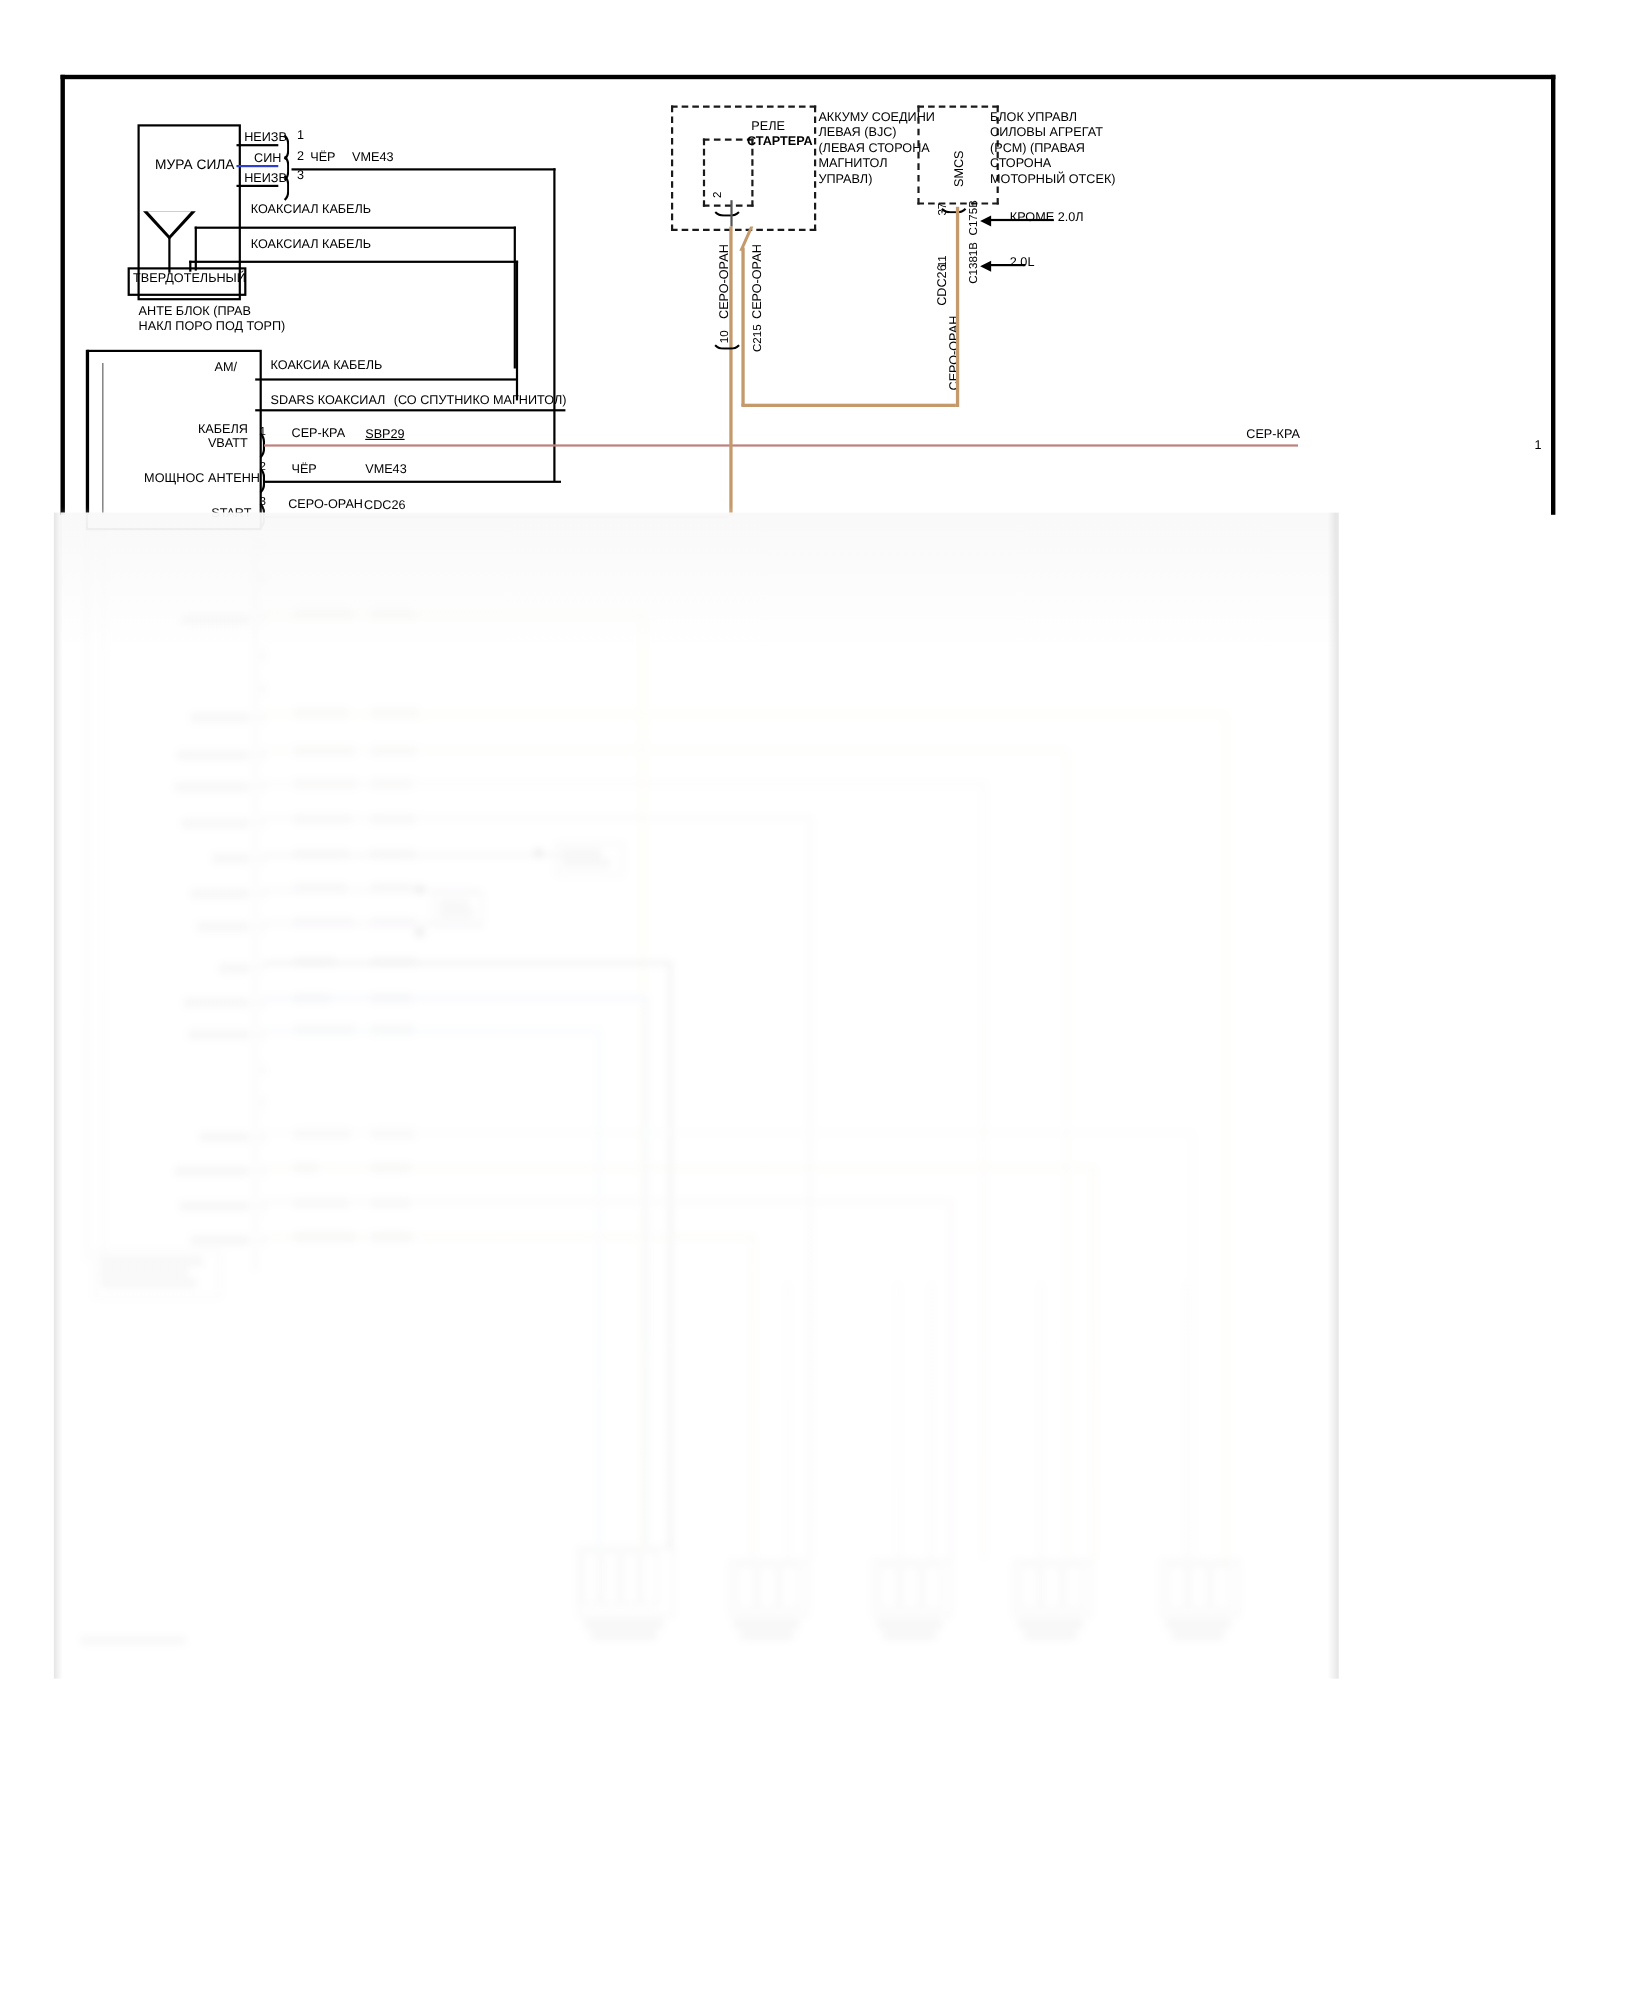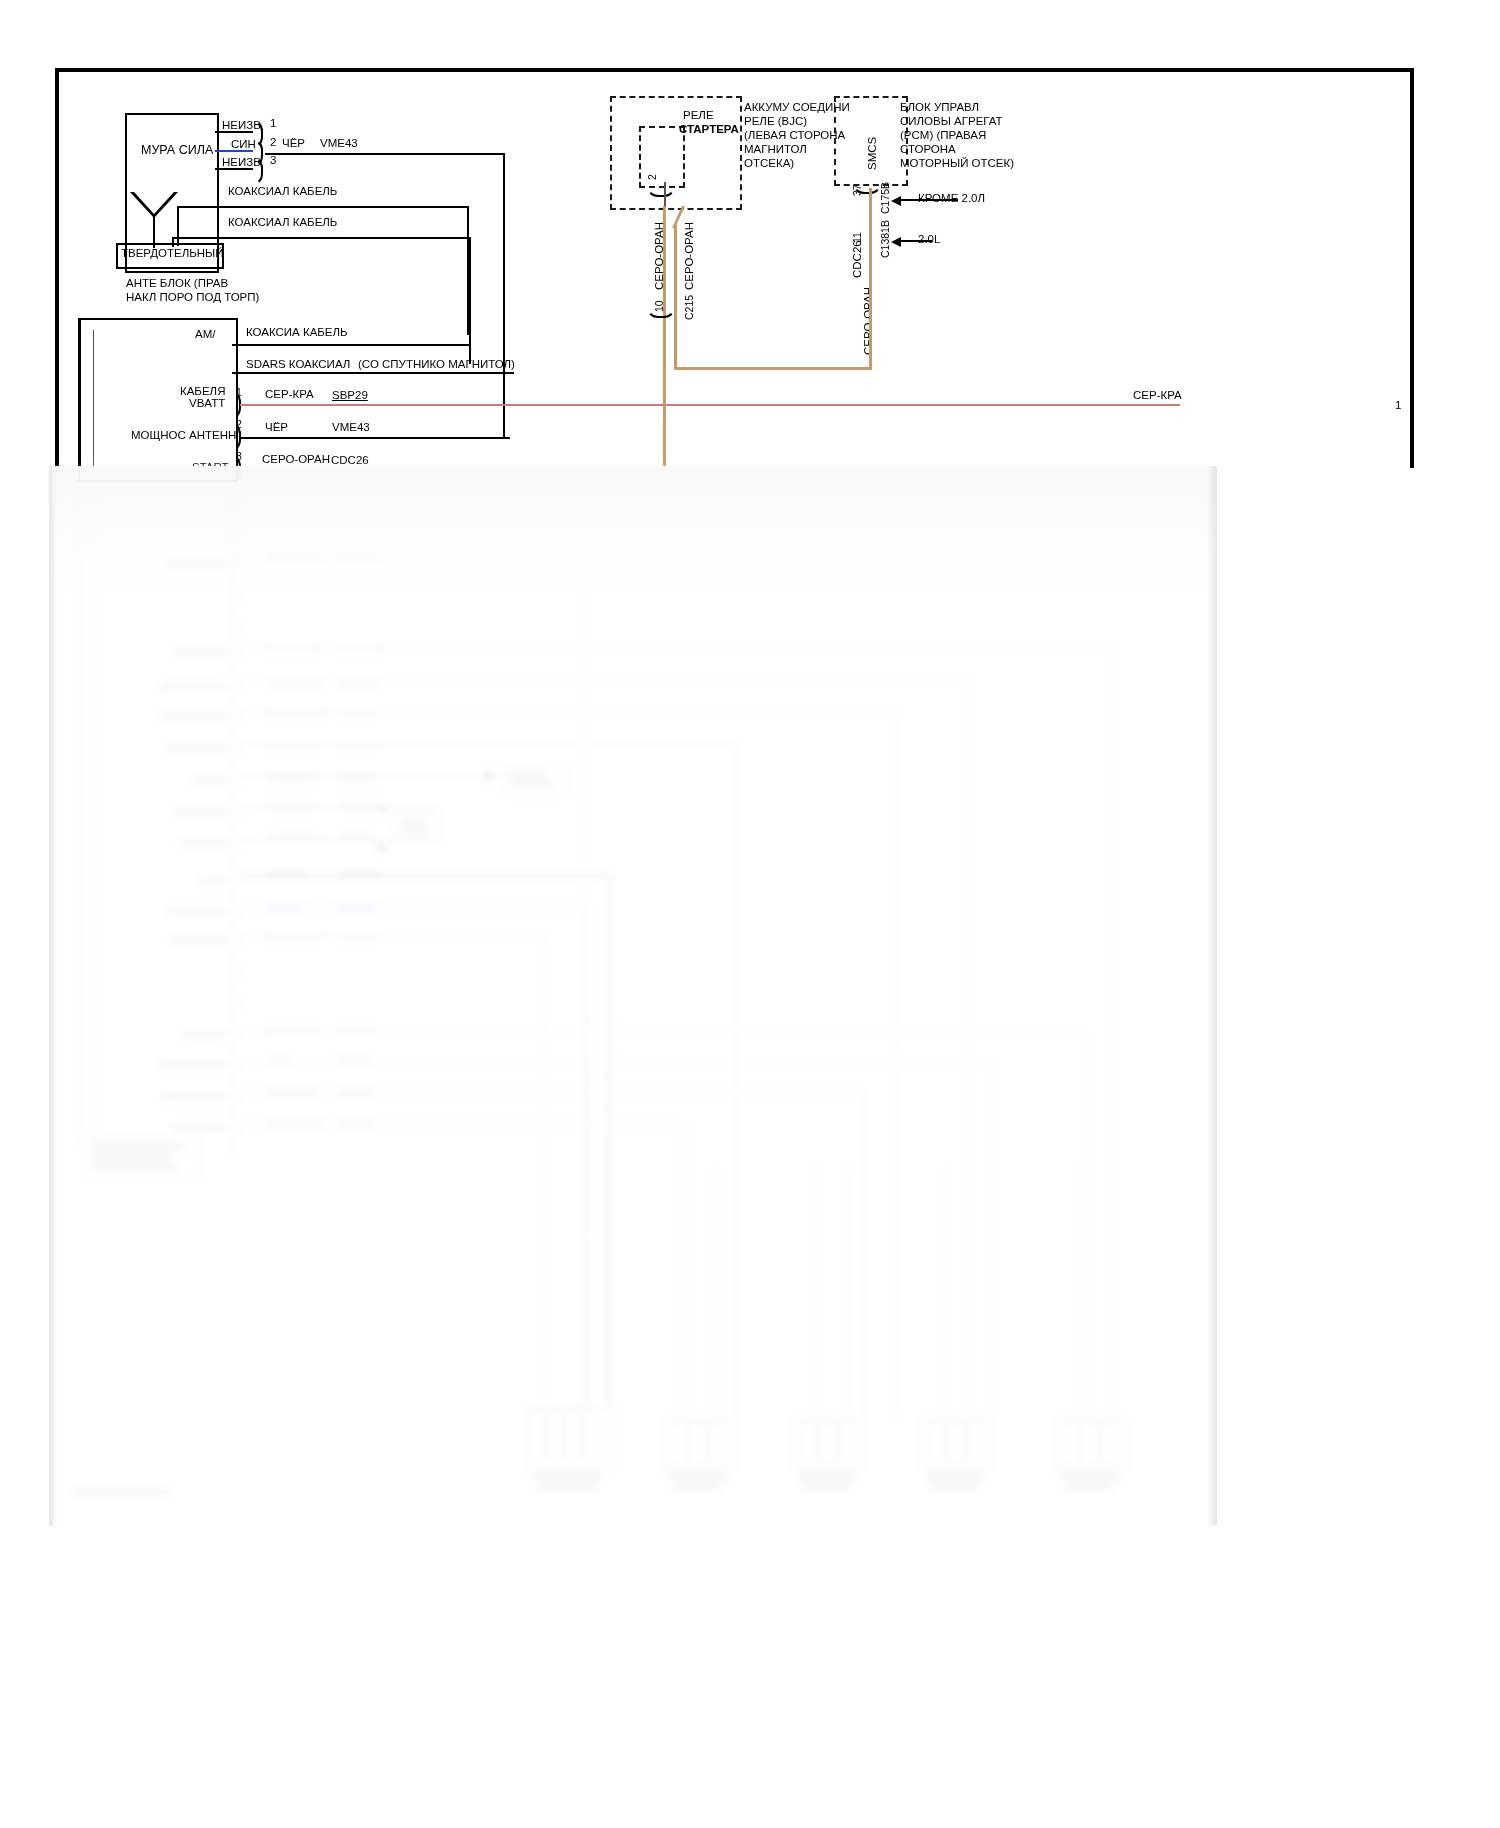--- a/index.html
+++ b/index.html
@@ -161,24 +161,24 @@
 
   <div class="vline" style="left:79px;top:318px;height:150px;"></div>
   <div class="vline w-grey-v" style="left:93px;top:330px;height:138px;border-left-width:1.5px;"></div>
 
   <div class="dbox" style="left:610px;top:96px;width:128px;height:110px;"></div>
   <div class="dbox" style="left:639px;top:126px;width:42px;height:58px;"></div>
   <div class="txt sm" style="left:683px;top:108px;">РЕЛЕ</div>
   <div class="txt sm" style="left:679px;top:122px;font-weight:bold;">СТАРТЕРА</div>
 
   <div class="txt sm" style="left:744px;top:100px;text-align:center;">АККУМУ СОЕДИНИ</div>
-  <div class="txt sm" style="left:744px;top:114px;">РЕЛЕ (BJC)</div>
+  <div class="txt sm" style="left:744px;top:114px;">ЛЕВАЯ (BJC)</div>
   <div class="txt sm" style="left:744px;top:128px;">(ЛЕВАЯ СТОРОНА</div>
   <div class="txt sm" style="left:744px;top:142px;">МАГНИТОЛ</div>
-  <div class="txt sm" style="left:744px;top:156px;">ОТСЕКА)</div>
+  <div class="txt sm" style="left:744px;top:156px;">УПРАВЛ)</div>
 
   <div class="pin2" style="left:656px;top:179px;transform:rotate(90deg);"></div>
   <div class="vtxt" style="left:646px;top:180px;font-size:10.5px;">2</div>
   <div class="vline w-grey-v" style="left:664px;top:182px;height:24px;"></div>
 
   <div class="vline w-tan-v" style="left:663px;top:206px;height:263px;border-left-width:3px;"></div>
   <div class="vline w-tan-v" style="left:674px;top:225px;height:144px;border-left-width:3px;"></div>
   <div class="abs" style="left:663px;top:206px;width:14px;height:22px;border-right:3px solid #c49a6c;transform:skewX(-24deg);"></div>
   <div class="hline w-tan" style="left:674px;top:367px;width:195px;border-top-width:3px;"></div>
 

